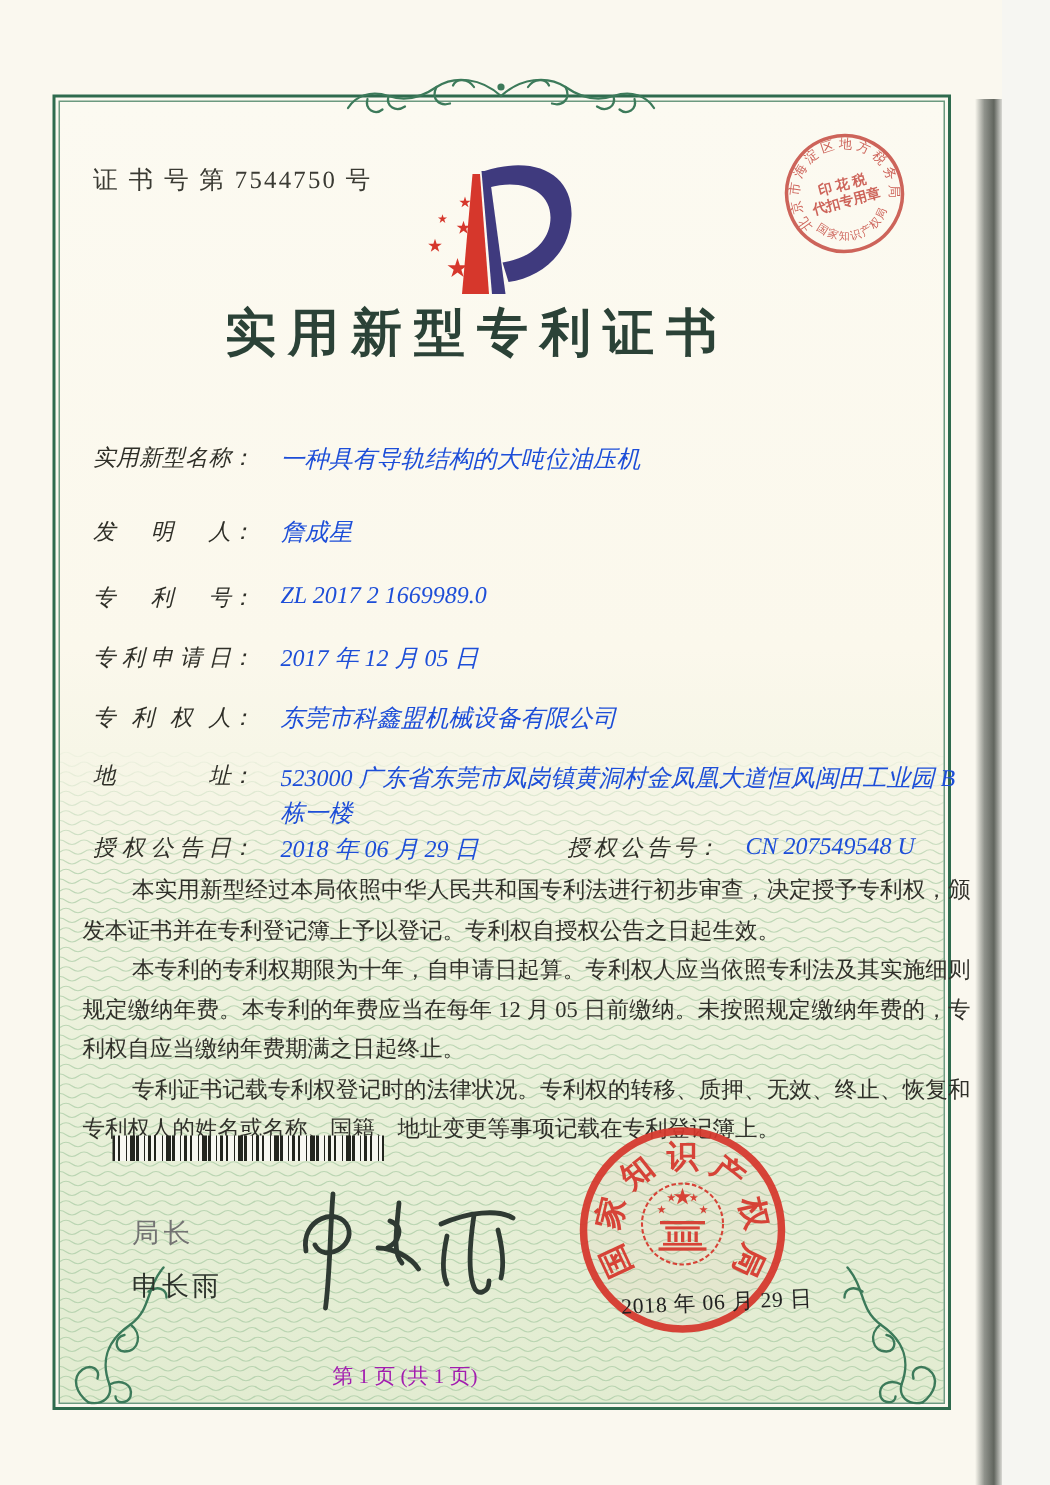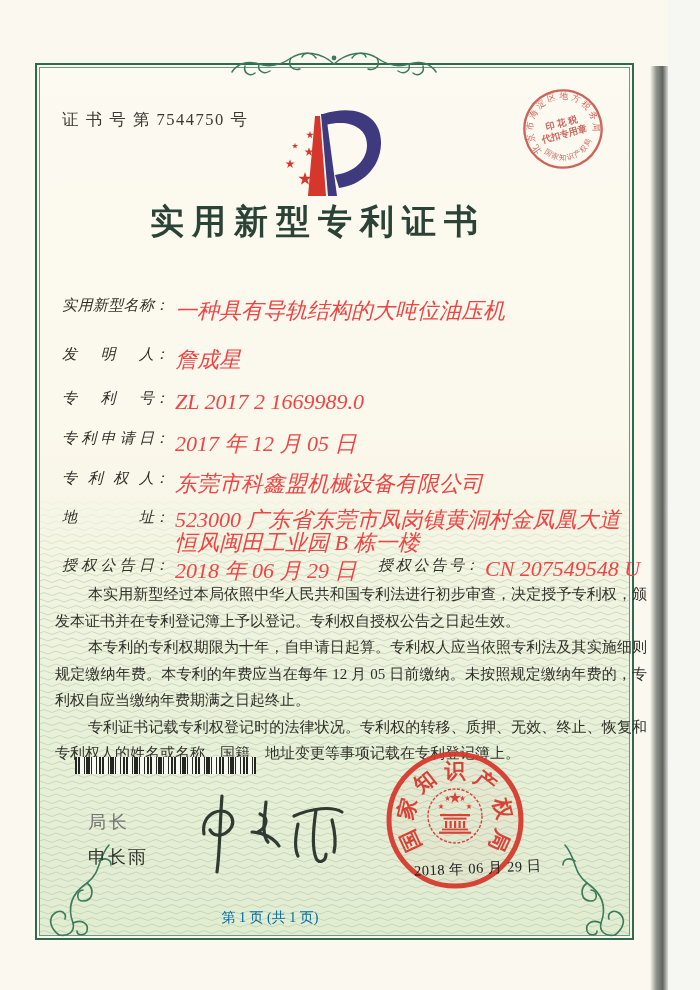--- a/index.html
+++ b/index.html
@@ -17,36 +17,36 @@
   .frame::after{content:"";position:absolute;left:2px;top:2px;right:2px;bottom:2px;border:1px solid #6c9a80;}
   .deco{position:absolute;z-index:4;}
   .txt{position:absolute;z-index:5;}
   .cert-no{left:62px;top:109px;font-size:16.5px;letter-spacing:1.5px;color:#3a3a33;}
   .logo{position:absolute;left:278px;top:104px;z-index:5;}
   .title{left:35px;top:199px;width:566px;text-align:center;font-size:34px;font-weight:700;
          letter-spacing:8px;color:#2b4237;}
   .row{position:absolute;left:62px;display:flex;align-items:flex-start;z-index:5;font-size:16px;font-style:italic;}
   .lbl{display:inline-block;width:92px;text-align:justify;text-align-last:justify;font-size:15px;color:#2f2f28;}
   .colon{font-size:15px;}
-  .val{margin-left:6px;font-size:22px;color:#ef4444;}
+  .val{margin-left:18px;font-size:16px;color:#1d4ed8;}
   .val-wrap{max-width:452px;line-height:23px;}
   .paras{position:absolute;left:55px;top:581px;width:592px;z-index:5;font-size:15px;line-height:26.5px;
          text-align:justify;color:#30302a;}
   .paras p{margin:0;text-indent:2.2em;}
   .barcode{position:absolute;left:75px;top:757px;width:181px;height:17px;z-index:5;
         background:repeating-linear-gradient(90deg,
           #23251f 0 2px,#f8f8f2 2px 3.5px,#23251f 3.5px 5px,#f8f8f2 5px 9px,
           #23251f 9px 10px,#f8f8f2 10px 11.5px,#23251f 11.5px 15px,#f8f8f2 15px 16px,
           #23251f 16px 17.5px,#f8f8f2 17.5px 21px,#23251f 21px 22px,#f8f8f2 22px 24px);}
   .director-title{left:88px;top:810px;font-size:18px;letter-spacing:3px;color:#737373;}
   .director-name{left:88px;top:845px;font-size:18px;letter-spacing:2px;color:#2d332c;}
   .signature{position:absolute;left:182px;top:788px;z-index:5;}
   .seal{position:absolute;left:383px;top:748px;z-index:6;opacity:.93;}
   .seal-date{left:414px;top:859px;font-size:14.5px;color:#222;z-index:7;transform:rotate(-2.5deg);letter-spacing:.5px;}
-  .footer{left:120px;top:909px;width:300px;text-align:center;font-size:14px;color:#0369a1;}
+  .footer{left:120px;top:909px;width:300px;text-align:center;font-size:14px;color:#a21caf;}
   .tax-stamp{position:absolute;left:521px;top:87px;z-index:6;opacity:.88;}
 </style>
 </head>
 <body>
 
 <div class="page">
 
   <div class="interior"></div>
 
   <svg id="waves" class="waves" viewBox="0 0 589 435">

